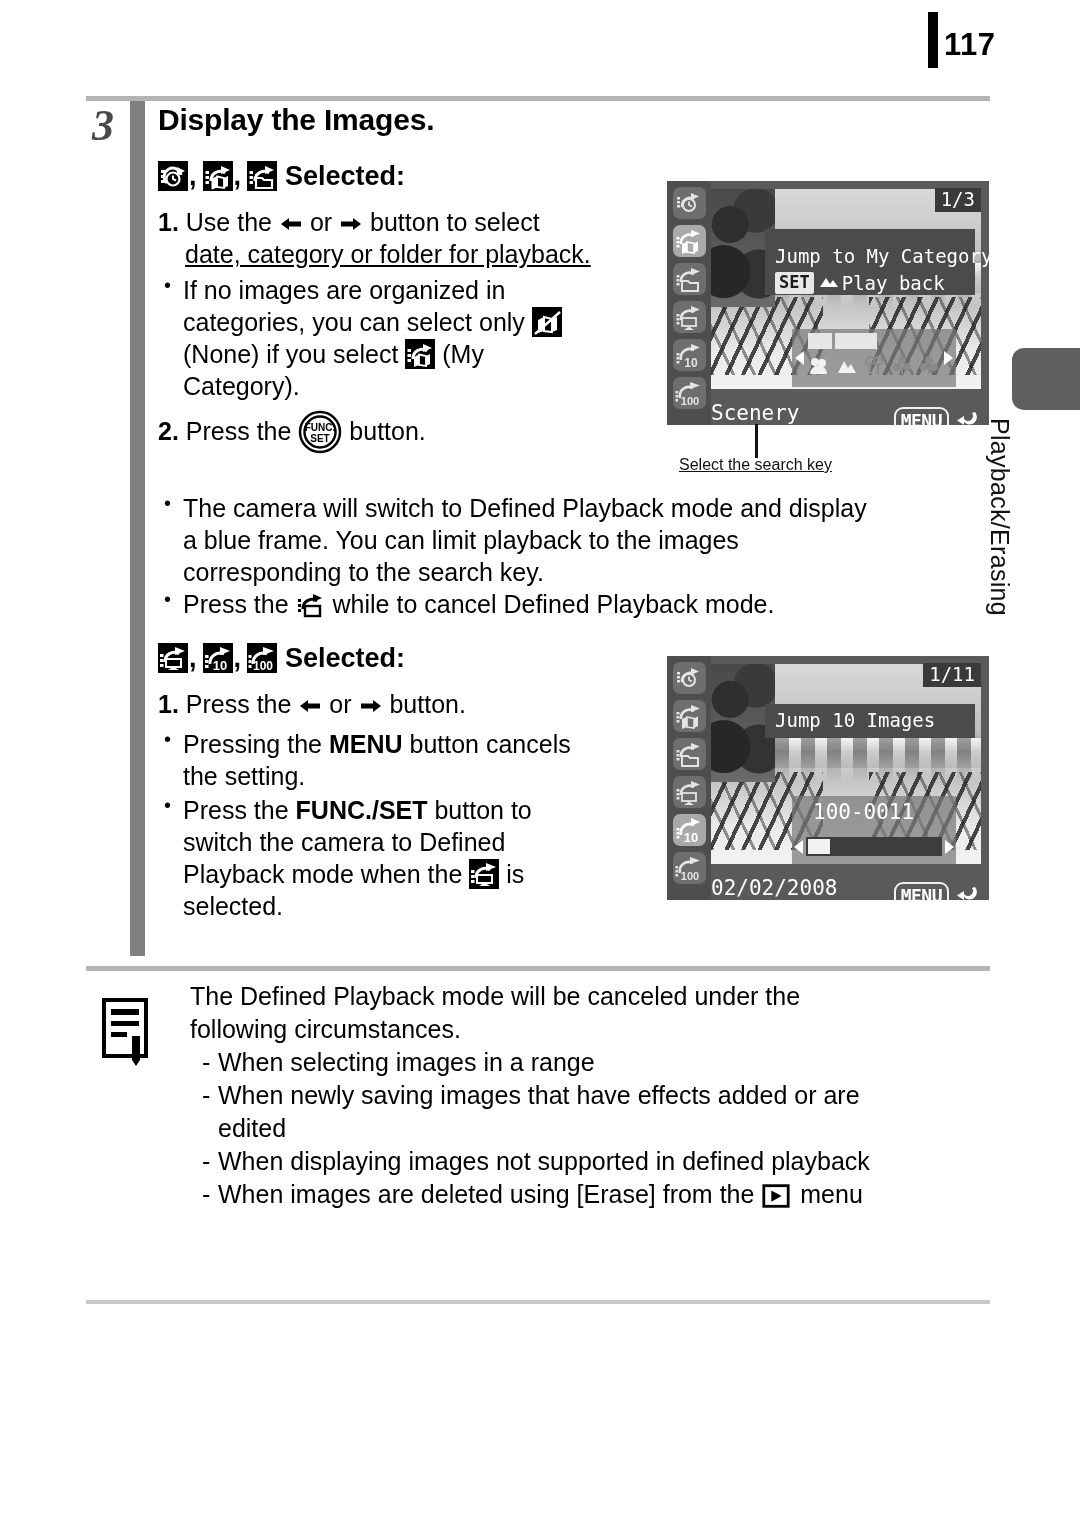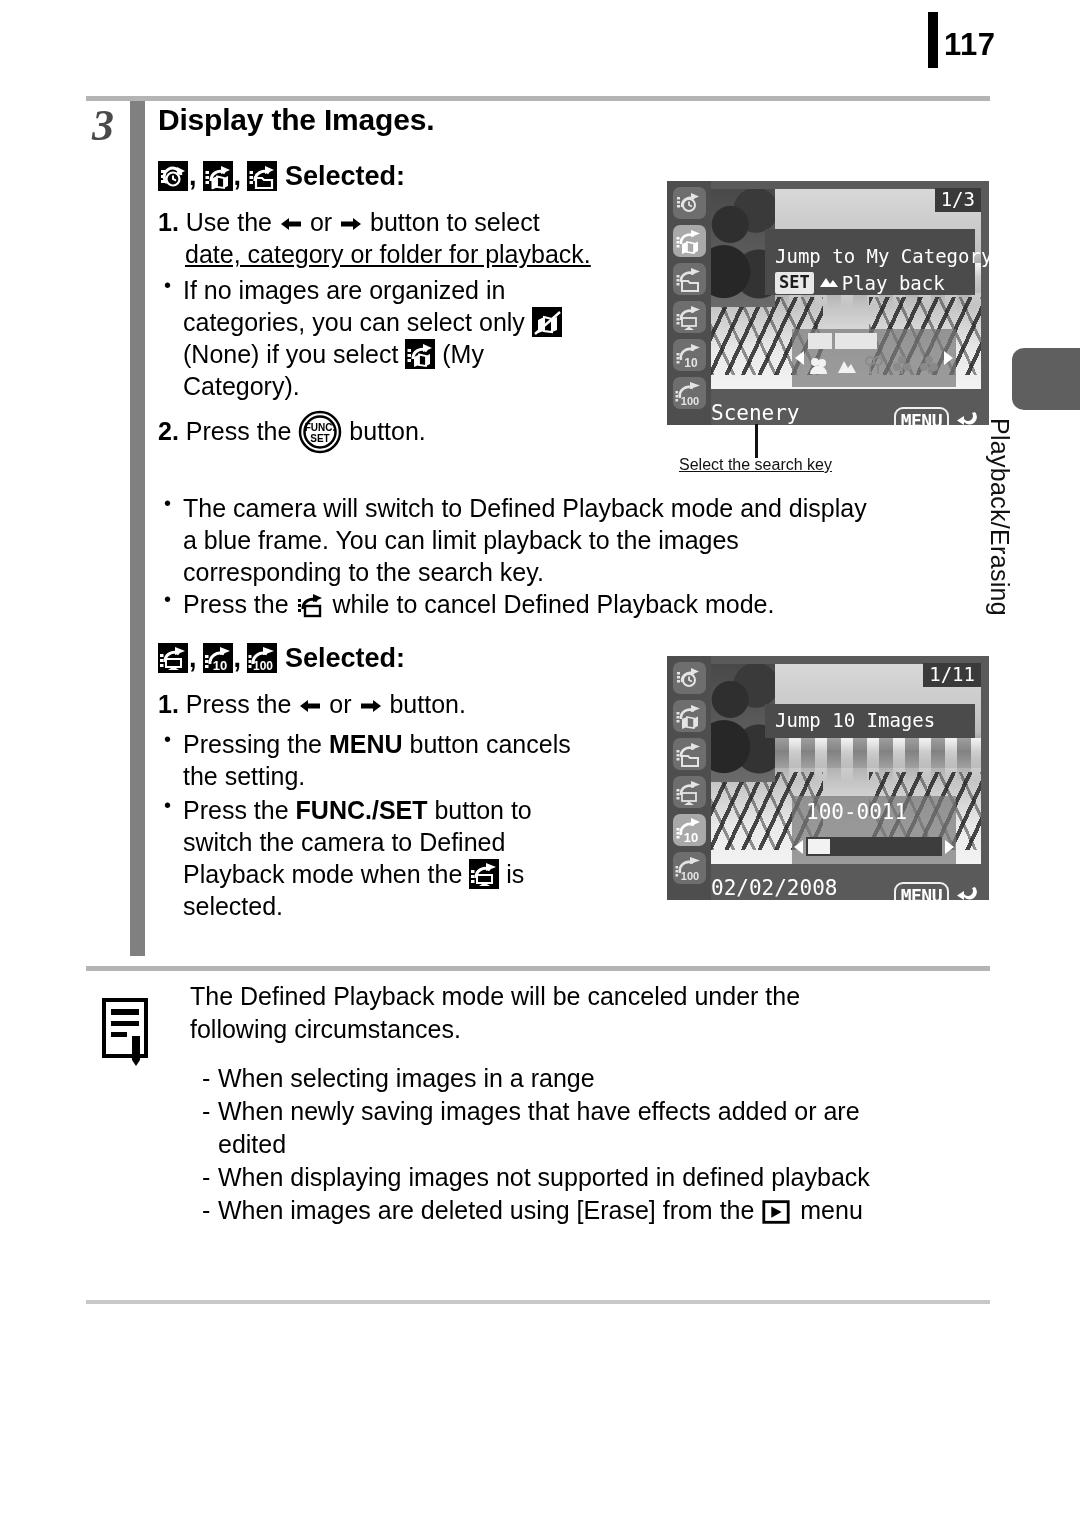--- a/index.html
+++ b/index.html
@@ -297,21 +297,21 @@
   .sel-arrow-r { right:3px; border-left:9px solid #fff; }
 
   .cat-row {
     position:absolute; left:16px; right:16px; top:6px;
     display:flex; align-items:center; justify-content:space-between;
   }
   .cat-icon { width:22px; height:20px; }
   .cat-slot { width:24px; height:16px; background:#e6e6e6; }
 
   .file-label {
-    position:absolute; left:14px; top:4px;
+    position:absolute; left:21px; top:4px;
     color:#ffffff; font-size:21px; letter-spacing:0px;
   }
   .scroll-track {
     position:absolute; left:14px; right:14px; bottom:8px;
     height:19px; background:#3d3d3d;
   }
   .scroll-thumb {
     position:absolute; left:2px; top:2px; width:22px; height:15px; background:#f2f2f2;
   }
 
@@ -363,21 +363,21 @@
   #note-icon {
     position: absolute;
     left: 16px; top: 18px;
     width: 52px; height: 70px;
   }
   #note-text {
     margin-left: 104px;
     font-size: 25px;
     line-height: 1.32;
   }
-  #note-text .lead { margin: 0 0 16px 0; }
+  #note-text .lead { margin: 0 0 0 0; }
   #note-text ul { list-style: none; margin: 0; padding: 0; }
   #note-text li {
     position: relative;
     padding-left: 28px;
     margin: 0;
   }
   #note-text li::before {
     content: "-";
     position: absolute;
     left: 12px; top: 0;

